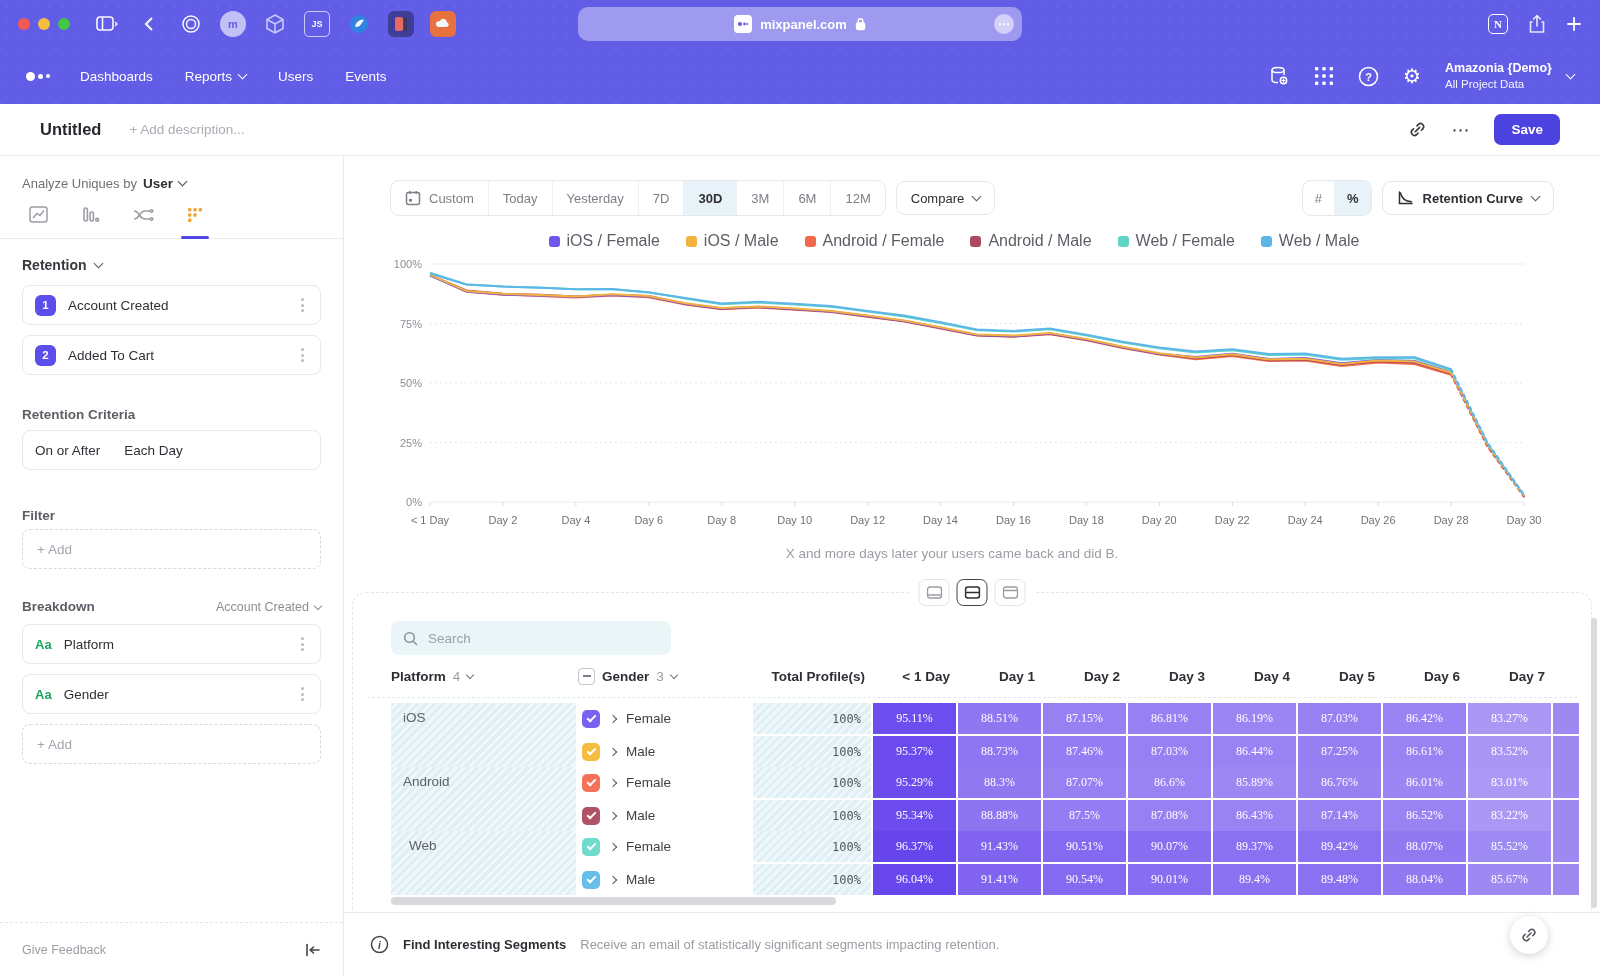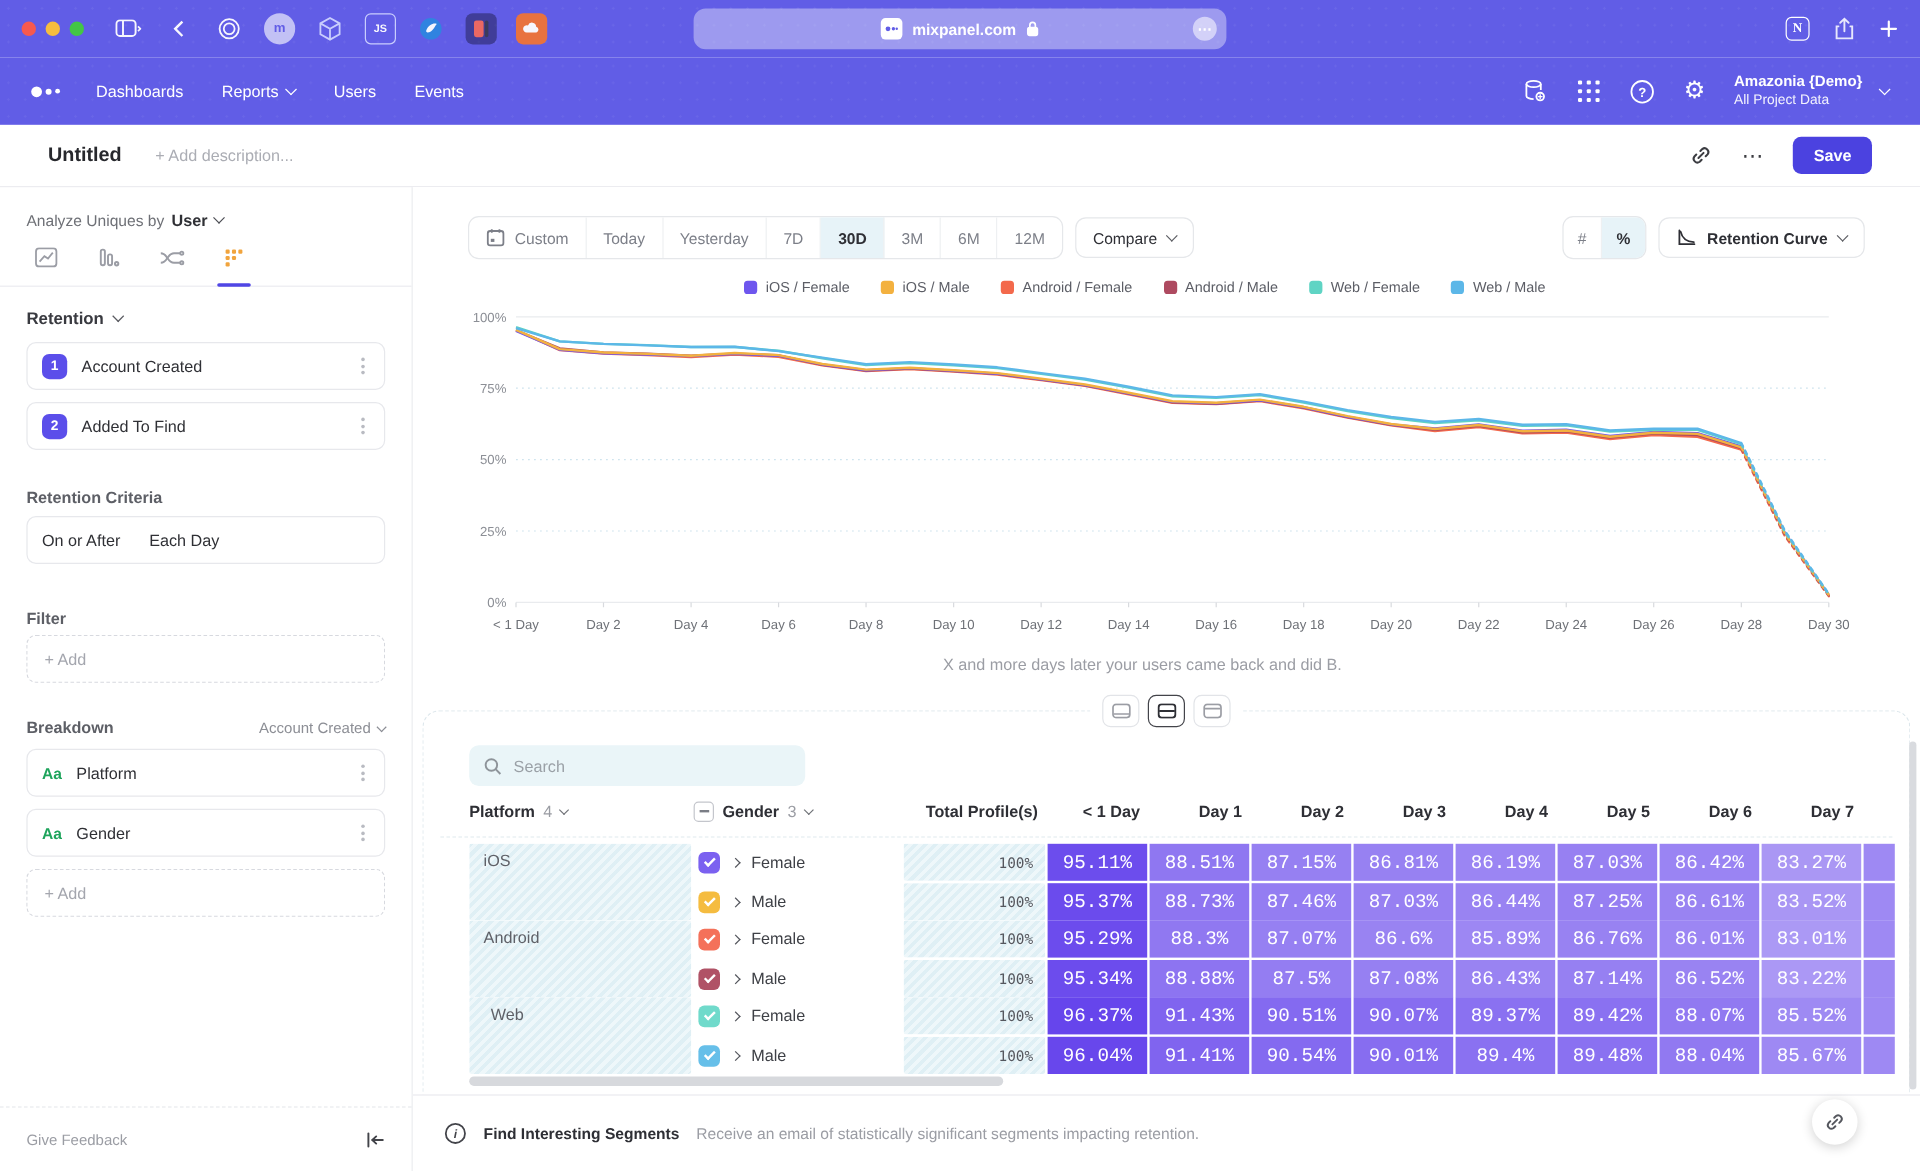--- a/index.html
+++ b/index.html
@@ -86,21 +86,21 @@
   .seg-btn { padding:0 14px; height:34px; display:flex; align-items:center; gap:8px; font-size:13px; color:#7c7f88;
     border-right:1px solid #eef0f2; white-space:nowrap; }
   .seg-btn:last-child { border-right:none; }
   .seg-btn.active { background:#E7F3F8; color:#2e2f35; font-weight:600; }
   .pill-btn { border:1px solid #e5e7ea; border-radius:9px; height:34px; padding:0 14px; display:flex;
     align-items:center; gap:9px; font-size:13px; color:#2e2f35; font-weight:600; background:#fff; }
   .tb-right { margin-left:auto; display:flex; align-items:center; gap:10px; }
 
   
   .legend { position:absolute; top:76px; left:40px; right:76px; display:flex; justify-content:center;
-    gap:26px; font-size:12px; color:#5c5e66; }
+    gap:26px; font-size:16px; color:#5c5e66; }
   .legend-item { display:flex; align-items:center; gap:7px; }
   .sw { width:11px; height:11px; border-radius:3px; }
   #chart { position:absolute; top:94px; left:40px; width:1176px; height:292px; }
   .caption { position:absolute; top:390px; left:36px; right:76px; text-align:center; color:#9b9da4; font-size:13.5px; }
 
   
   .table-panel { position:absolute; top:436px; left:8px; right:8px; bottom:0;
     border:1px dashed #dde7ec; border-bottom:none; border-radius:14px 14px 0 0; }
   .toggle-group { position:absolute; top:-14px; left:50%; transform:translateX(-50%); background:#fff;
     padding:0 10px; display:flex; gap:7px; }
@@ -124,21 +124,21 @@
   .t-group { }
   .hatch { background:repeating-linear-gradient(135deg, rgba(170,212,226,0.22) 0 3px, rgba(255,255,255,0) 3px 6px), #EEF7FA; }
   .p-cell { padding:7px 12px; font-size:13.5px; color:#5f6168; border-radius:2px; }
   .gender-cell { display:flex; align-items:center; gap:10px; padding-left:4px; font-size:13.5px; color:#3e4046; background:#fff; }
   .cbx { width:18px; height:18px; border-radius:5px; display:flex; align-items:center; justify-content:center; flex:none; }
   .check { width:9px; height:5px; border-left:2px solid #fff; border-bottom:2px solid #fff; transform:rotate(-45deg); margin-top:-2px; }
   .gchev { width:6px; height:6px; border-top:1.8px solid #53555c; border-right:1.8px solid #53555c; transform:rotate(45deg); flex:none; }
   .total-cell { display:flex; align-items:center; justify-content:flex-end; padding-right:10px;
     font-family:"DejaVu Sans Mono", monospace; font-size:12px; color:#55575e; border-radius:2px; }
   .val-cell { display:flex; align-items:center; justify-content:center; color:#fff;
-    font-family:Liberation Mono, monospace; font-size:16px; }
+    font-family:Liberation Serif, serif; font-size:12px; }
   .hscroll { position:absolute; top:304px; left:38px; width:445px; height:8px; background:#d7d9dd; border-radius:4px; z-index:4; }
 
   
   .bottom-bar { position:absolute; left:0; right:0; bottom:0; height:64px; background:#fff;
     border-top:1px solid #e9eaee; display:flex; align-items:center; padding:0 26px; gap:14px; z-index:5; }
   .bb-title { font-size:13px; font-weight:700; color:#2e2f35; }
   .bb-sub { font-size:13px; color:#9b9da4; }
   .float-link { position:absolute; right:52px; bottom:22px; width:38px; height:38px; border-radius:50%;
     background:#fff; box-shadow:0 2px 10px rgba(0,0,0,0.18); display:flex; align-items:center; justify-content:center; z-index:6; }
   .vscroll { position:absolute; right:3px; top:462px; width:6px; height:290px; background:#d9dbdf; border-radius:3px; z-index:7; }
@@ -344,21 +344,21 @@
       <span class="badge-num">1</span>
       <span>Account Created</span>
       <span class="kebab">
           <i></i>
           <i></i>
           <i></i>
         </span>
     </div>
     <div class="side-card mt">
       <span class="badge-num">2</span>
-      <span>Added To Find</span>
+      <span>Added To Cart</span>
       <span class="kebab">
           <i></i>
           <i></i>
           <i></i>
         </span>
     </div>
 
     <div class="sub-heading" style="margin-top:32px;">Retention Criteria</div>
     <div class="side-card" style="margin-top:8px; gap:24px;">
       <span>On or After</span>

